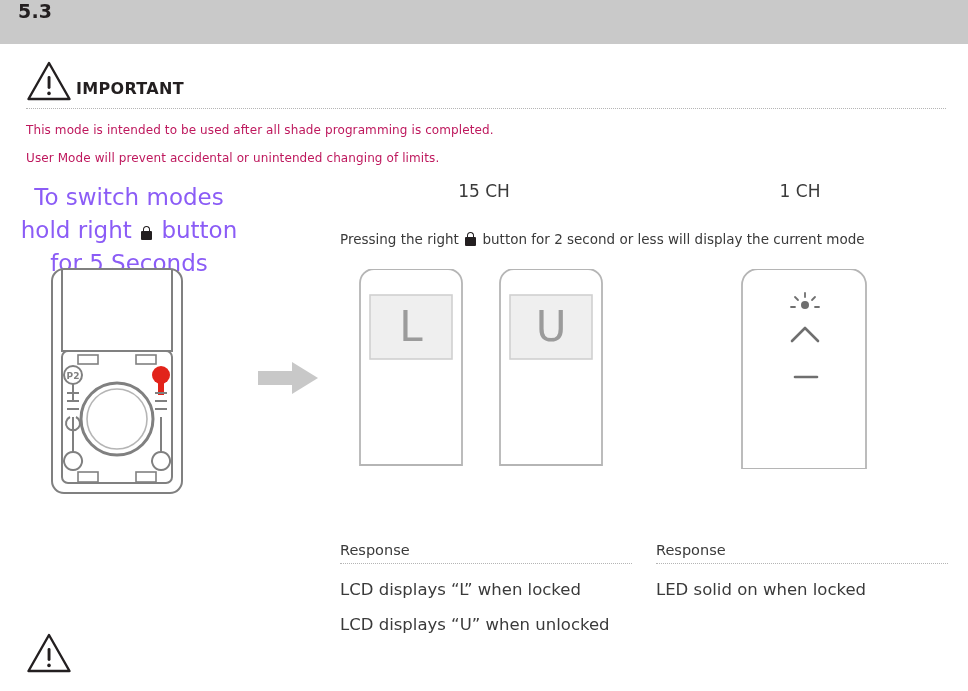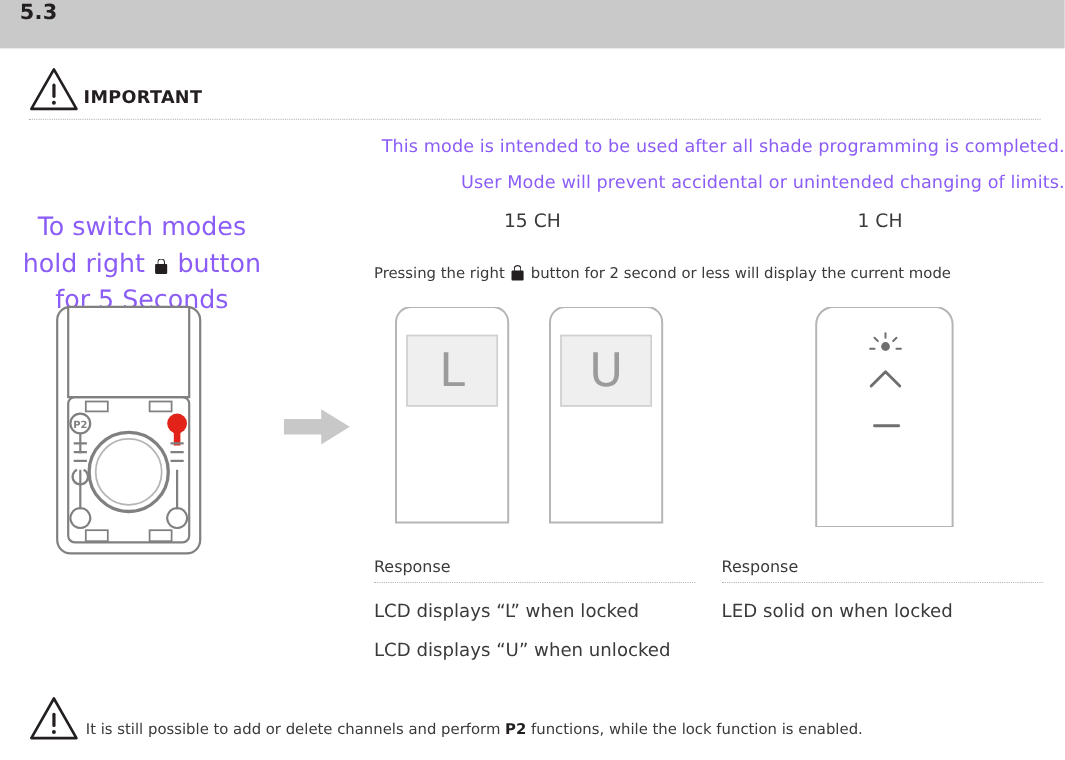--- a/index.html
+++ b/index.html
@@ -55,25 +55,24 @@
     font-weight: bold;
     margin-left: 4px;
     margin-bottom: 4px;
     letter-spacing: 0.3px;
   }
   .dotted-rule {
     border-bottom: 1.5px dotted #b5b5b5;
     margin: 6px 22px 0 26px;
   }
   .para {
-    font-size: 16px;
-    color: #8b5cf6;
+    font-size: 12px;
+    color: #be185d;
     margin: 14px 0 0 26px;
     letter-spacing: 0.1px;
-    text-align: right;
   }
 
   
   .cols {
     position: relative;
     margin-top: 16px;
     height: 80px;
   }
   .col-left-title {
     position: absolute;
@@ -162,20 +161,21 @@
   .lcd-remote.two { left: 492px; }
   .led-remote {
     position: absolute;
     left: 738px;
     top: 8px;
   }
 
   
   .response-block {
     position: absolute;
+    margin-top: 34px;
   }
   .response-block.left { left: 340px; top: 508px; width: 292px; }
   .response-block.right { left: 656px; top: 508px; width: 292px; }
   .response-label {
     font-size: 14.5px;
     color: #3a3a3a;
     padding-bottom: 5px;
   }
   .response-rule {
     border-bottom: 1.5px dotted #b5b5b5;
@@ -339,16 +339,13 @@
 </div>
 
 <div class="footer-note">
   <span class="warn-tri">
     <svg width="46" height="42" viewBox="0 0 46 42">
       <path d="M23 3 L43.5 39 L2.5 39 Z" fill="none" stroke="#231f20" stroke-width="2.4" stroke-linejoin="round"></path>
       <rect x="21.6" y="16" width="2.9" height="13" rx="1.4" fill="#231f20"></rect>
       <circle cx="23" cy="33.4" r="1.8" fill="#231f20"></circle>
     </svg>
   </span>
-  <span class="footer-text">
-    <span>It is still possible to add or delete channels and perform </span><b>P2</b><span> functions, while the lock function is enabled.</span>
-  </span>
 </div>
 
 </body></html>

